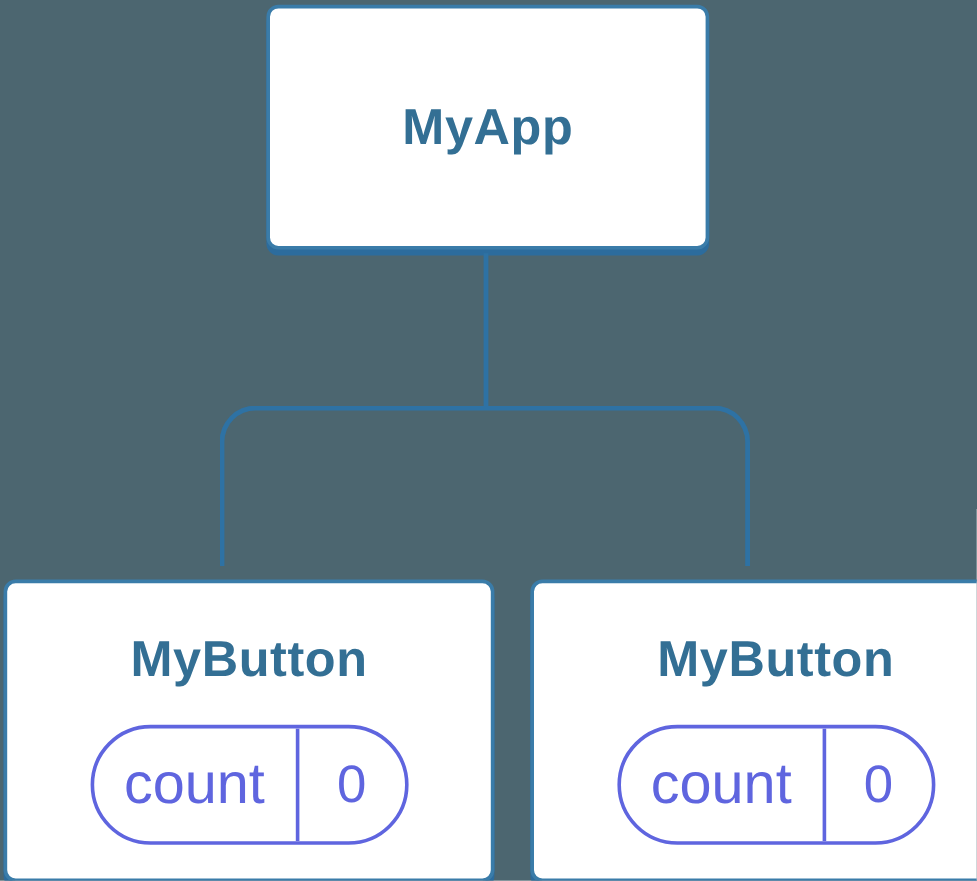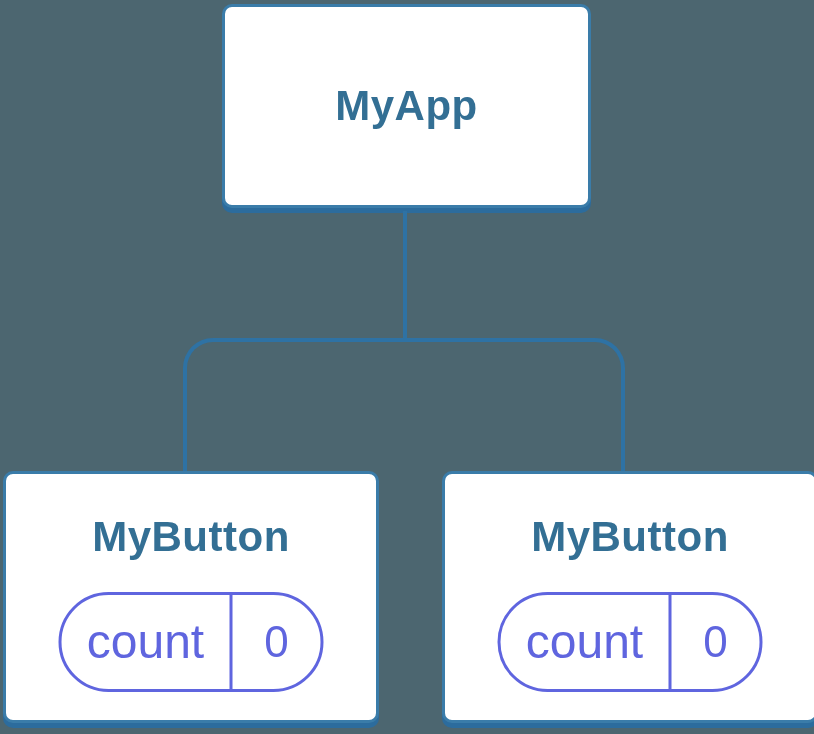--- a/index.html
+++ b/index.html
@@ -46,21 +46,21 @@
   }
   .bracket{
     position:absolute;
     left:183px;top:338px;width:442px;height:134px;
     border:4px solid var(--line);
     border-bottom:none;
     border-radius:30px 30px 0 0;
     box-sizing:border-box;
   }
   .child-card{
-    top:471px;width:376px;height:252px;
+    top:483px;width:409px;height:252px;
   }
   .child-card.left{left:3px;}
   .child-card.right{left:442px;}
   .child-title{
     position:absolute;
     left:0;top:42px;width:100%;
     text-align:center;
   }
   .pill{
     position:absolute;

